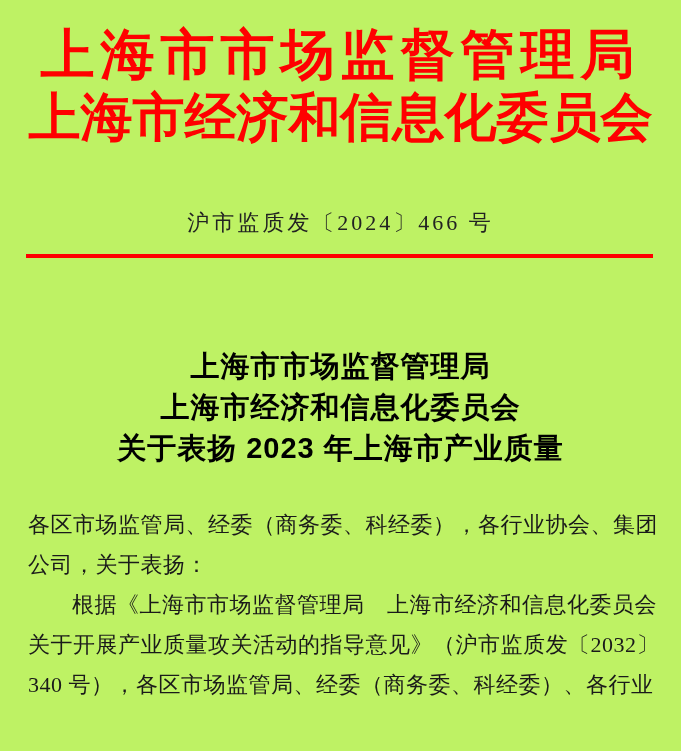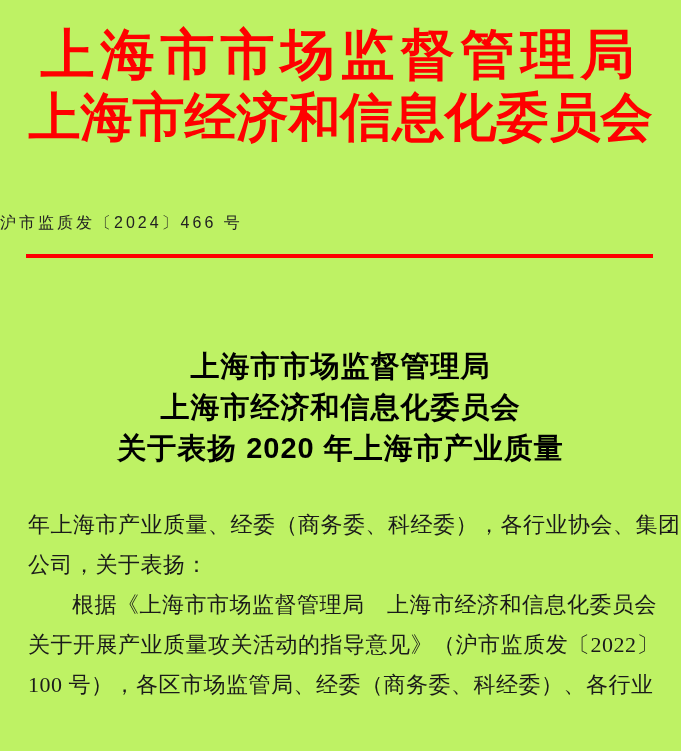--- a/index.html
+++ b/index.html
@@ -33,22 +33,23 @@
     letter-spacing: 6px;
   }
   .issuer-line2 {
     font-size: 52px;
     line-height: 62px;
     letter-spacing: 0px;
   }
   
   .doc-number {
     margin-top: 60px;
-    font-family: Liberation Sans, sans-serif;
-    font-size: 16px;
+    text-align: center;
+    font-family: Liberation Serif, serif;
+    font-size: 22px;
     line-height: 30px;
     letter-spacing: 3px;
     color: #222222;
     white-space: nowrap;
   }
   
   .divider {
     margin: 16px 28px 0 26px;
     height: 0;
     border-top: 4px solid var(--accent-red);
@@ -94,24 +95,24 @@
     <div class="issuer-line2">上海市经济和信息化委员会</div>
   </div>
 
   <div class="doc-number">沪市监质发〔2024〕466 号</div>
 
   <div class="divider"></div>
 
   <div class="notice-title">
     <div class="title-line">上海市市场监督管理局</div>
     <div class="title-line">上海市经济和信息化委员会</div>
-    <div class="title-line">关于表扬 2020 年上海市产业质量</div>
+    <div class="title-line">关于表扬 2023 年上海市产业质量</div>
   </div>
 
   <div class="doc-body">
-    <div class="body-line">年上海市产业质量、经委（商务委、科经委），各行业协会、集团</div>
+    <div class="body-line">各区市场监管局、经委（商务委、科经委），各行业协会、集团</div>
     <div class="body-line">公司，关于表扬：</div>
     <div class="body-line indent">根据《上海市市场监督管理局　上海市经济和信息化委员会</div>
-    <div class="body-line">关于开展产业质量攻关活动的指导意见》（沪市监质发〔2022〕</div>
-    <div class="body-line">100 号），各区市场监管局、经委（商务委、科经委）、各行业</div>
+    <div class="body-line">关于开展产业质量攻关活动的指导意见》（沪市监质发〔2032〕</div>
+    <div class="body-line">340 号），各区市场监管局、经委（商务委、科经委）、各行业</div>
   </div>
 
 </div>
 
 </body></html>

